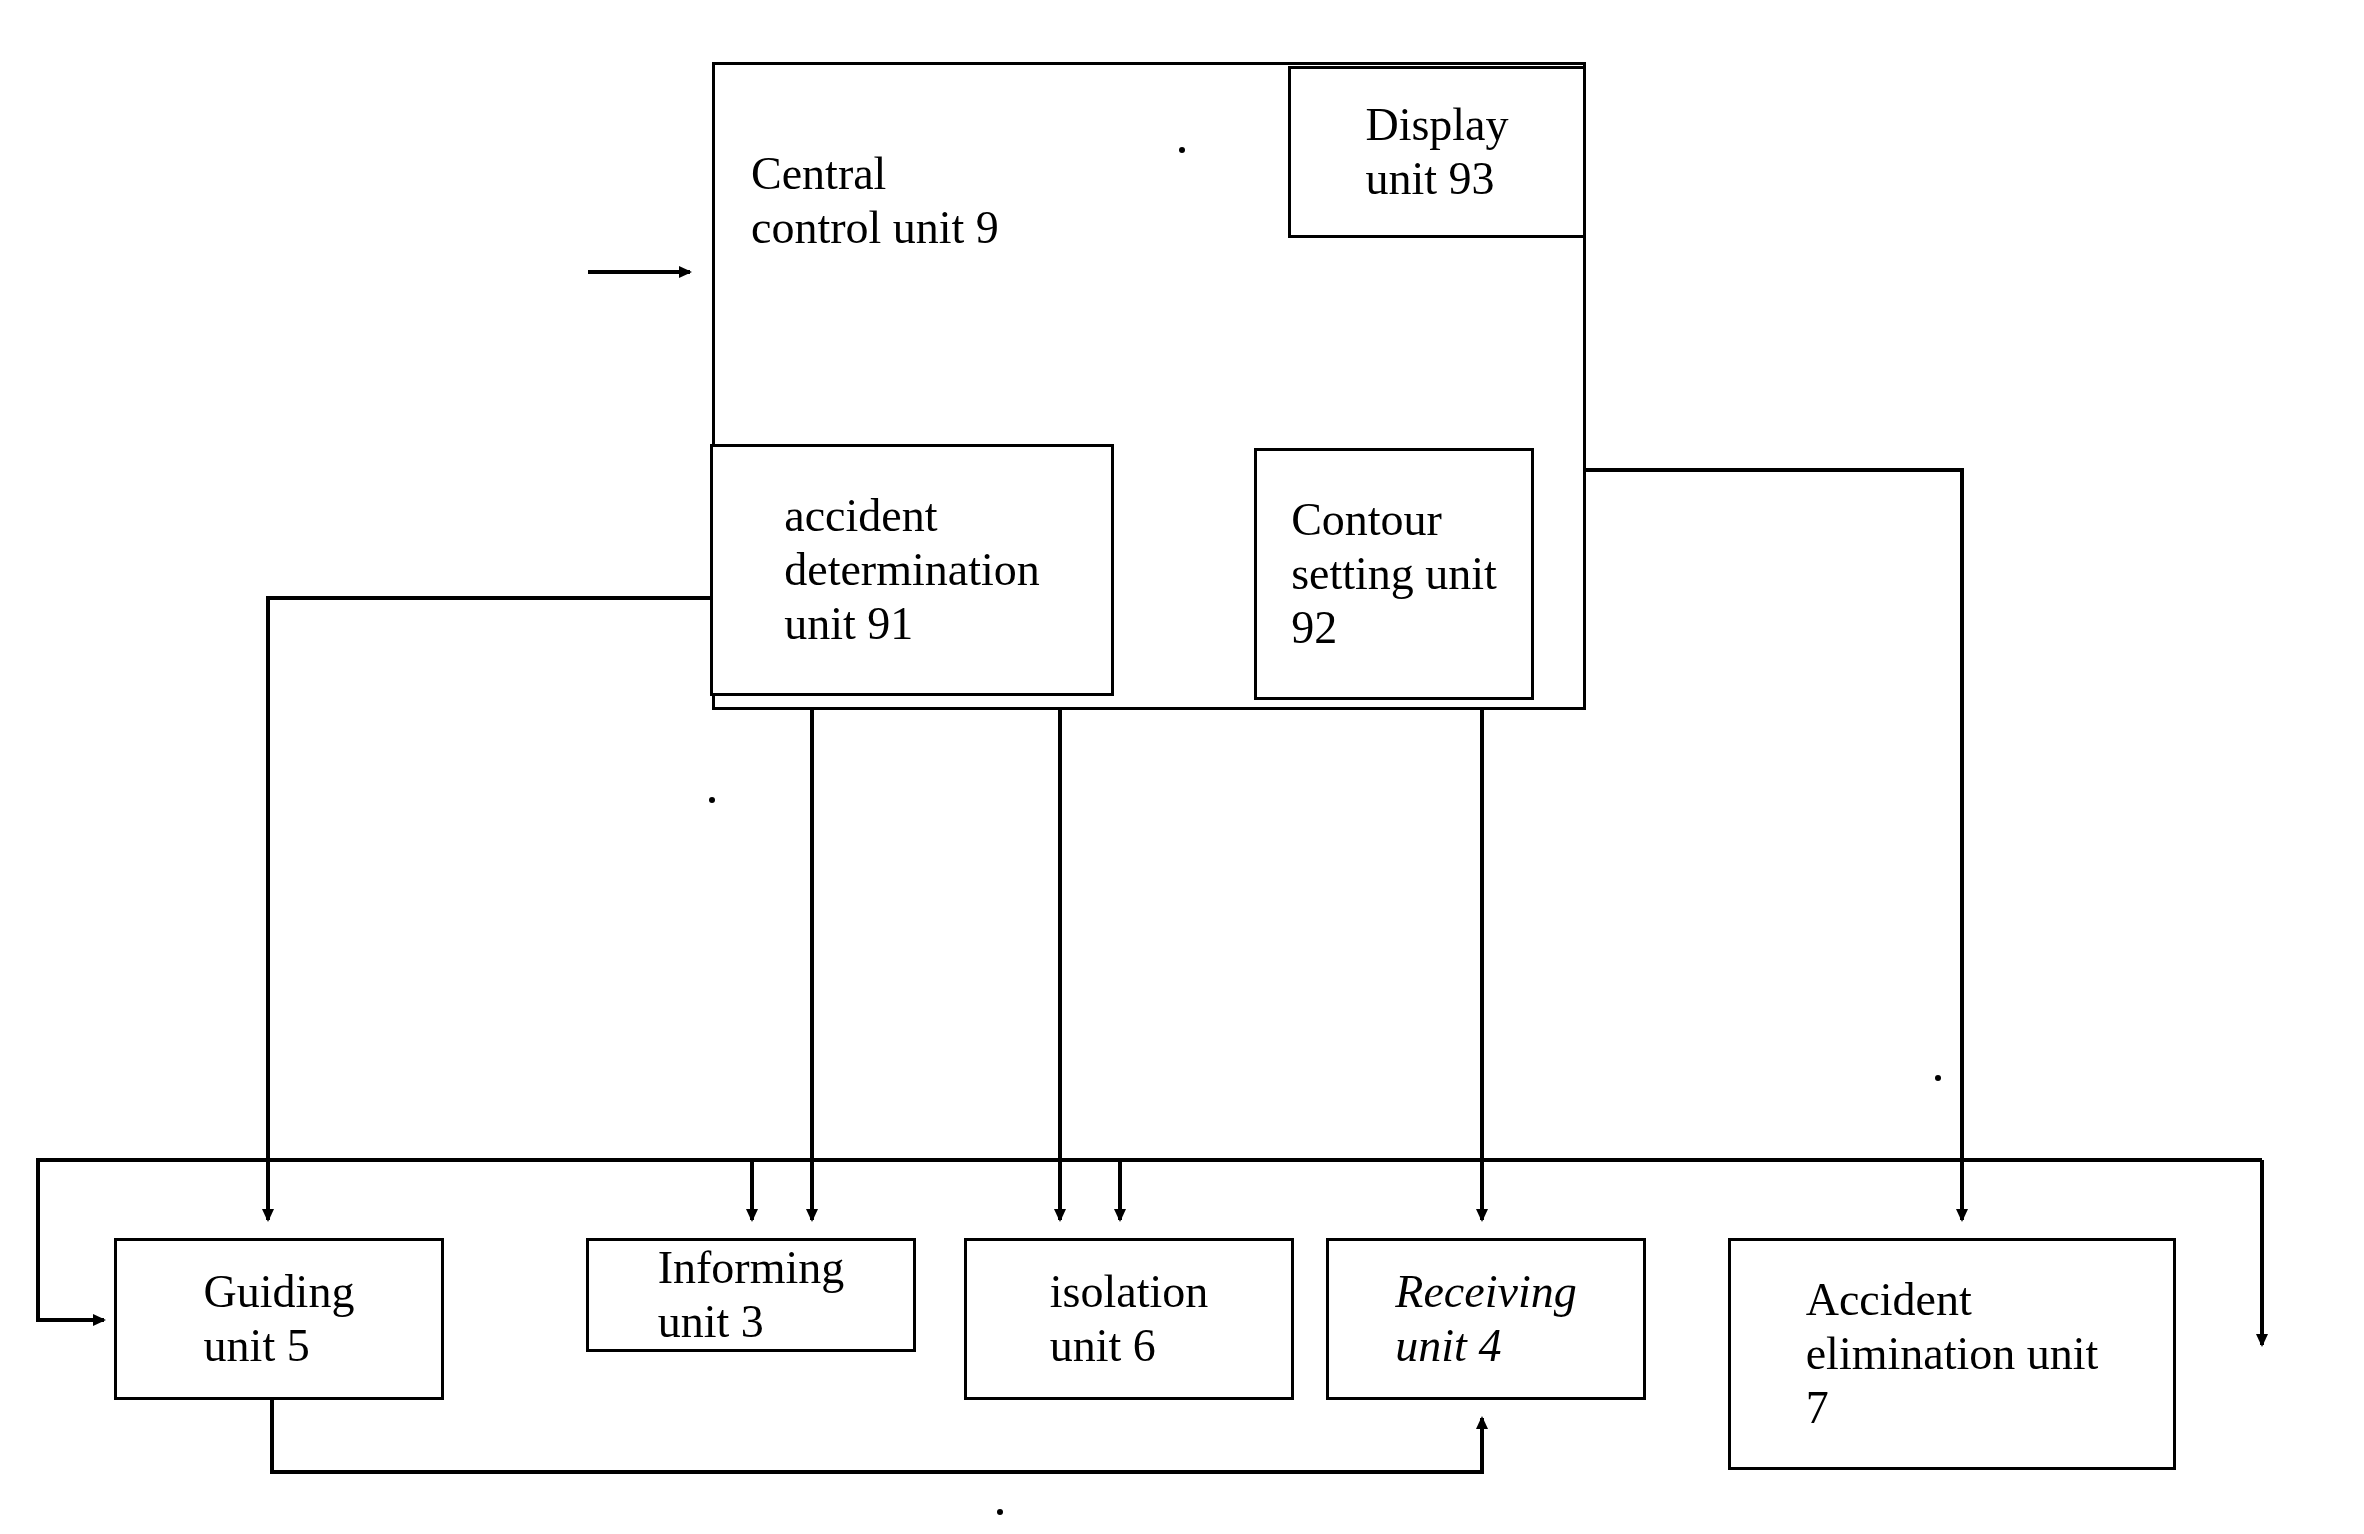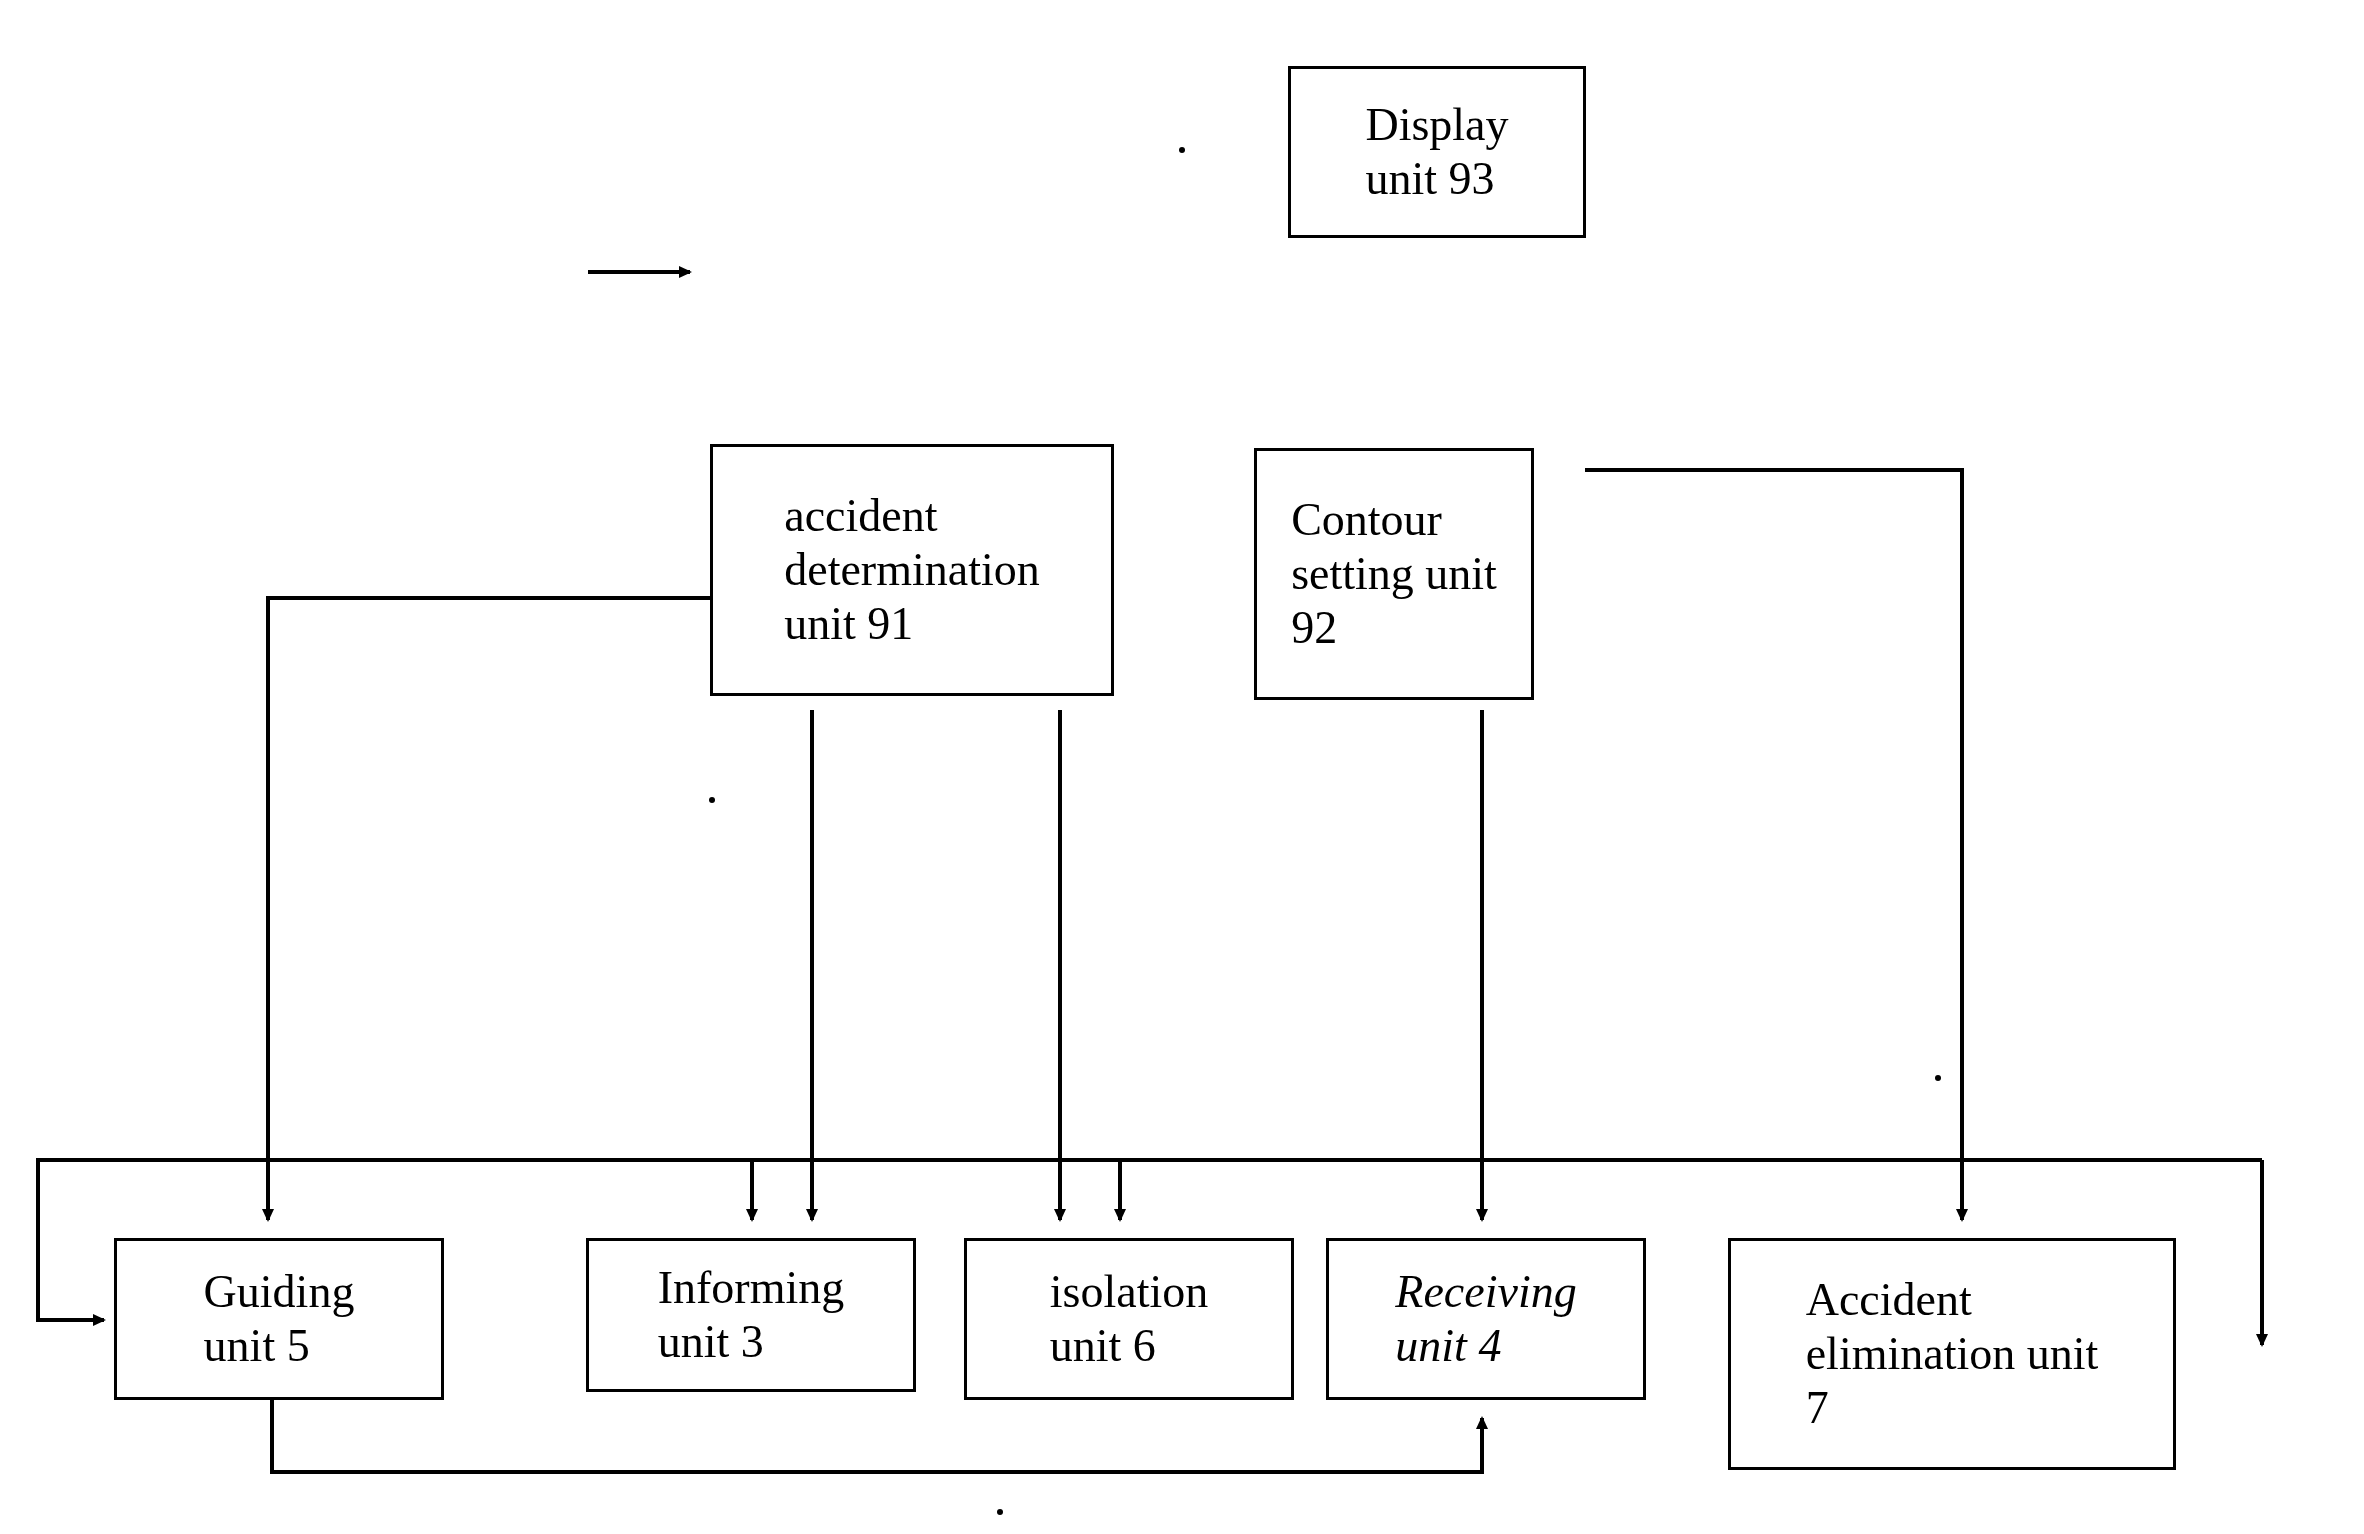--- a/index.html
+++ b/index.html
@@ -73,20 +73,24 @@
 
     <path d="M2262,1160 L38,1160 L38,1320 L104,1320" stroke="#000000" stroke-width="4" fill="none" marker-end="url(#arrow)"></path>
     <path d="M2262,1160 L2262,1345" stroke="#000000" stroke-width="4" fill="none" marker-end="url(#arrow)"></path>
 
     <path d="M752,1160 L752,1220" stroke="#000000" stroke-width="4" fill="none" marker-end="url(#arrow)"></path>
     <path d="M1120,1160 L1120,1220" stroke="#000000" stroke-width="4" fill="none" marker-end="url(#arrow)"></path>
 
     <path d="M272,1400 L272,1472 L1482,1472 L1482,1418" stroke="#000000" stroke-width="4" fill="none" marker-end="url(#arrow)"></path>
   </svg>
 
+  <div class="box f46" style="left:712px; top:62px; width:874px; height:648px;">
+    <span class="lbl" style="position:absolute; left:30px; top:82px; width:460px;">Central
+control unit 9</span>
+  </div>
 
   <div class="box f46" style="left:1288px; top:66px; width:298px; height:172px;">
     <span class="lbl">Display
 unit 93</span>
   </div>
 
   <div class="box f46" style="left:710px; top:444px; width:404px; height:252px;">
     <span class="lbl">accident
 determination
 unit 91</span>
@@ -97,21 +101,21 @@
 setting unit
 92</span>
   </div>
 
 
   <div class="box f46" style="left:114px; top:1238px; width:330px; height:162px;">
     <span class="lbl">Guiding
 unit 5</span>
   </div>
 
-  <div class="box f46" style="left:586px; top:1238px; width:330px; height:154px;">
+  <div class="box f46" style="left:586px; top:1238px; width:330px; height:114px;">
     <span class="lbl">Informing
 unit 3</span>
   </div>
 
   <div class="box f46" style="left:964px; top:1238px; width:330px; height:162px;">
     <span class="lbl">isolation
 unit 6</span>
   </div>
 
   <div class="box f46" style="left:1326px; top:1238px; width:320px; height:162px;font-style:italic;">

